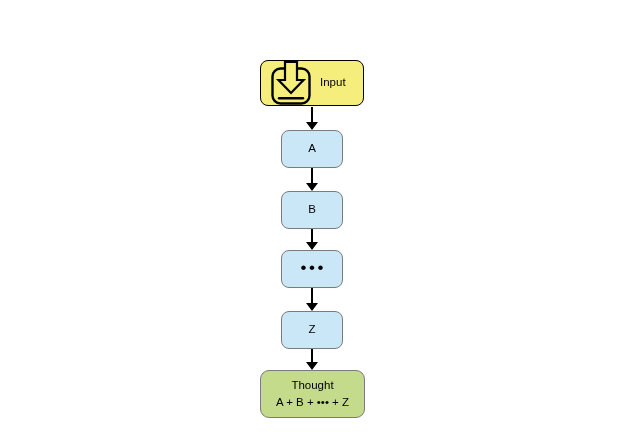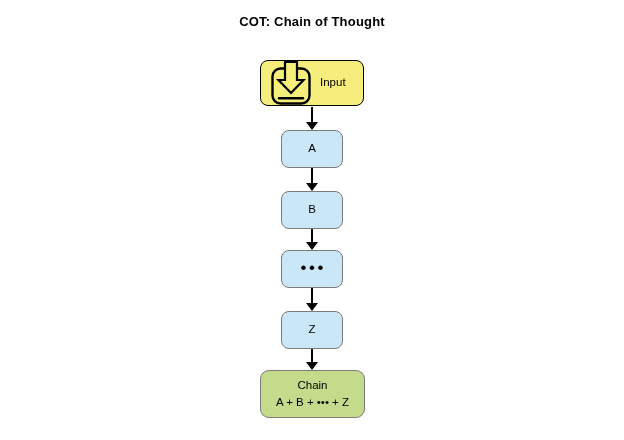--- a/index.html
+++ b/index.html
@@ -104,21 +104,20 @@
     border-left: 6px solid transparent;
     border-right: 6px solid transparent;
     border-top: 8px solid var(--arrow, #000);
   }
 </style>
 </head>
 <body>
 
 <div class="canvas">
 
-  <div class="title">COT: Chain of Thought</div>
 
   <div class="node input-node">
     <span class="icon-wrap">
       <svg viewBox="0 0 40 44" xmlns="http://www.w3.org/2000/svg" aria-hidden="true">
         <rect x="1.5" y="7.5" width="37" height="35" rx="8" fill="none" stroke="#000" stroke-width="2.4"></rect>
         <path d="M14 1 L26 1 L26 19 L32.5 19 L20 32 L7.5 19 L14 19 Z" fill="var(--input-fill, #F5EE7C)" stroke="#000" stroke-width="2.2" stroke-linejoin="miter"></path>
         <line x1="8" y1="37.2" x2="32" y2="37.2" stroke="#000" stroke-width="2.4" stroke-linecap="round"></line>
       </svg>
     </span>
     <span class="node-label">Input</span>
@@ -159,17 +158,17 @@
   <div class="node step-node step-z">
     <span class="node-label">Z</span>
   </div>
 
   <div class="arrow arrow-5">
     <span class="arrow-line"></span>
     <span class="arrow-head"></span>
   </div>
 
   <div class="node answer-node">
-    <span class="node-label">Chain</span>
+    <span class="node-label">Thought</span>
     <span class="node-label">A + B + ••• + Z</span>
   </div>
 
 </div>
 
 </body></html>

